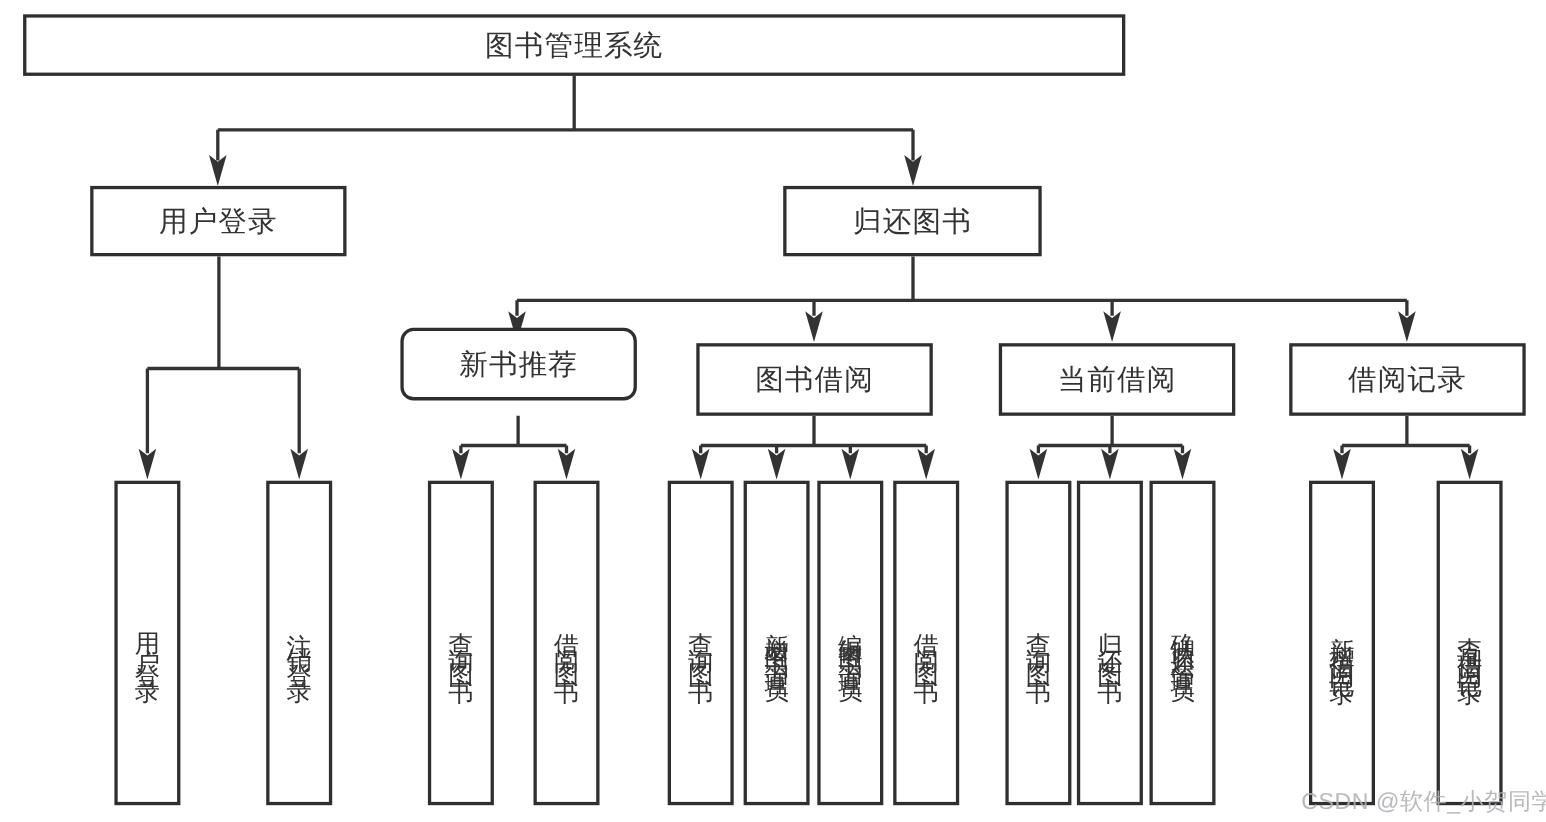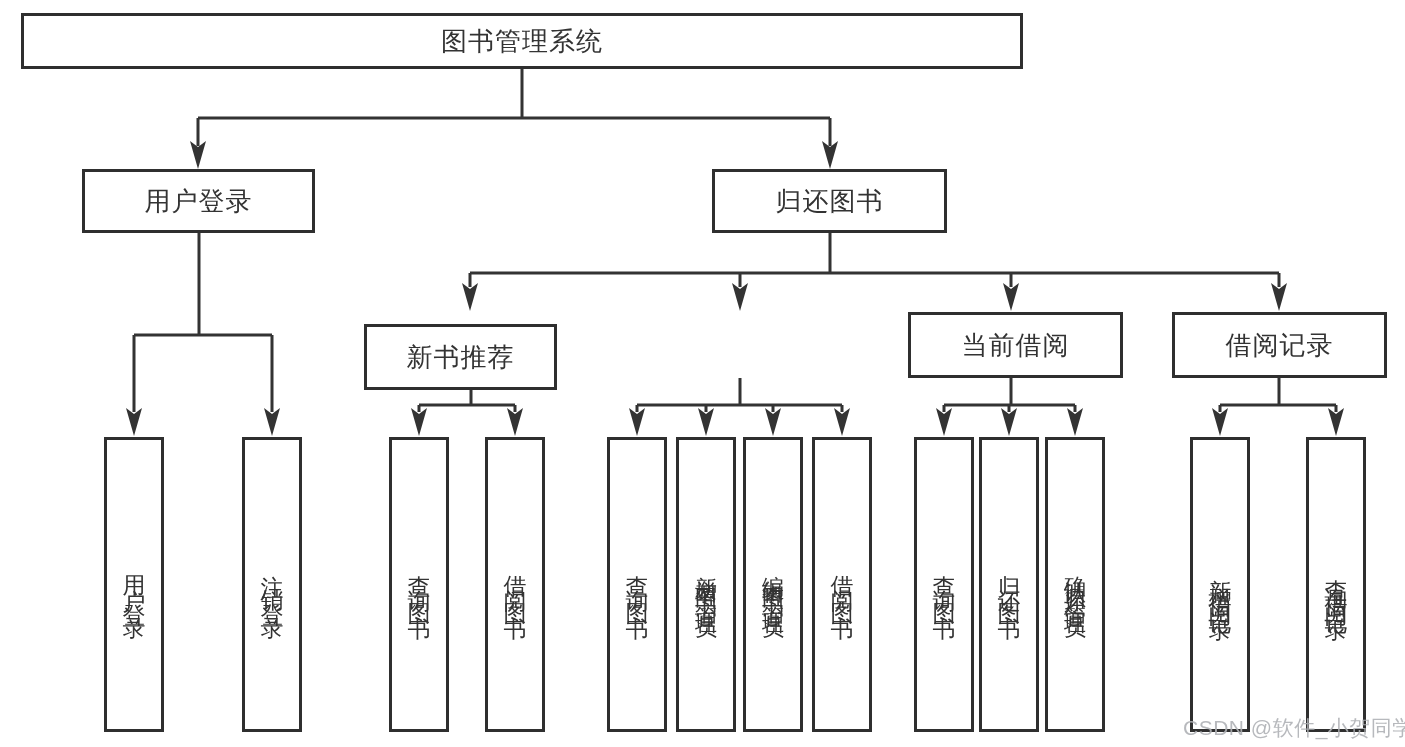--- a/index.html
+++ b/index.html
@@ -85,21 +85,22 @@
       <path d="M1220,436 L1212,408 L1220,414 L1228,408 Z"></path>
       <path d="M1336,436 L1328,408 L1336,414 L1344,408 Z"></path>
     </g>
   </svg>
 
   <div class="node h-node" style="left:21px; top:13px; width:1002px; height:56px;">图书管理系统</div>
 
   <div class="node h-node" style="left:82px; top:169px; width:233px; height:64px;">用户登录</div>
   <div class="node h-node" style="left:712px; top:169px; width:235px; height:64px;">归还图书</div>
 
-  <div class="node h-node" style="left:364px; top:324px; width:193px; height:66px;">新书推荐</div>
+  <div class="node h-node" style="left:364px; top:298px; width:215px; height:66px;border-radius:12px;">新书推荐</div>
+  <div class="node h-node" style="left:633px; top:312px; width:215px; height:66px;">图书借阅</div>
   <div class="node h-node" style="left:908px; top:312px; width:215px; height:66px;">当前借阅</div>
   <div class="node h-node" style="left:1172px; top:312px; width:215px; height:66px;">借阅记录</div>
 
   <div class="node v-node" style="left:104px; top:437px; width:60px; height:295px;">
     <span class="vtext">用户登录</span>
   </div>
   <div class="node v-node" style="left:242px; top:437px; width:60px; height:295px;">
     <span class="vtext">注销登录</span>
   </div>
 

